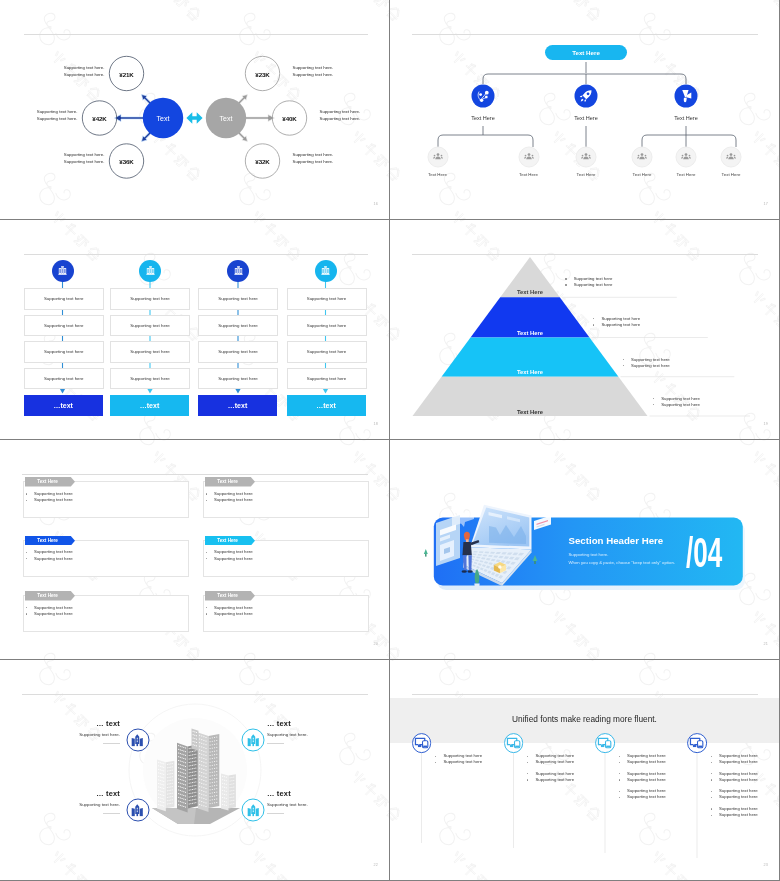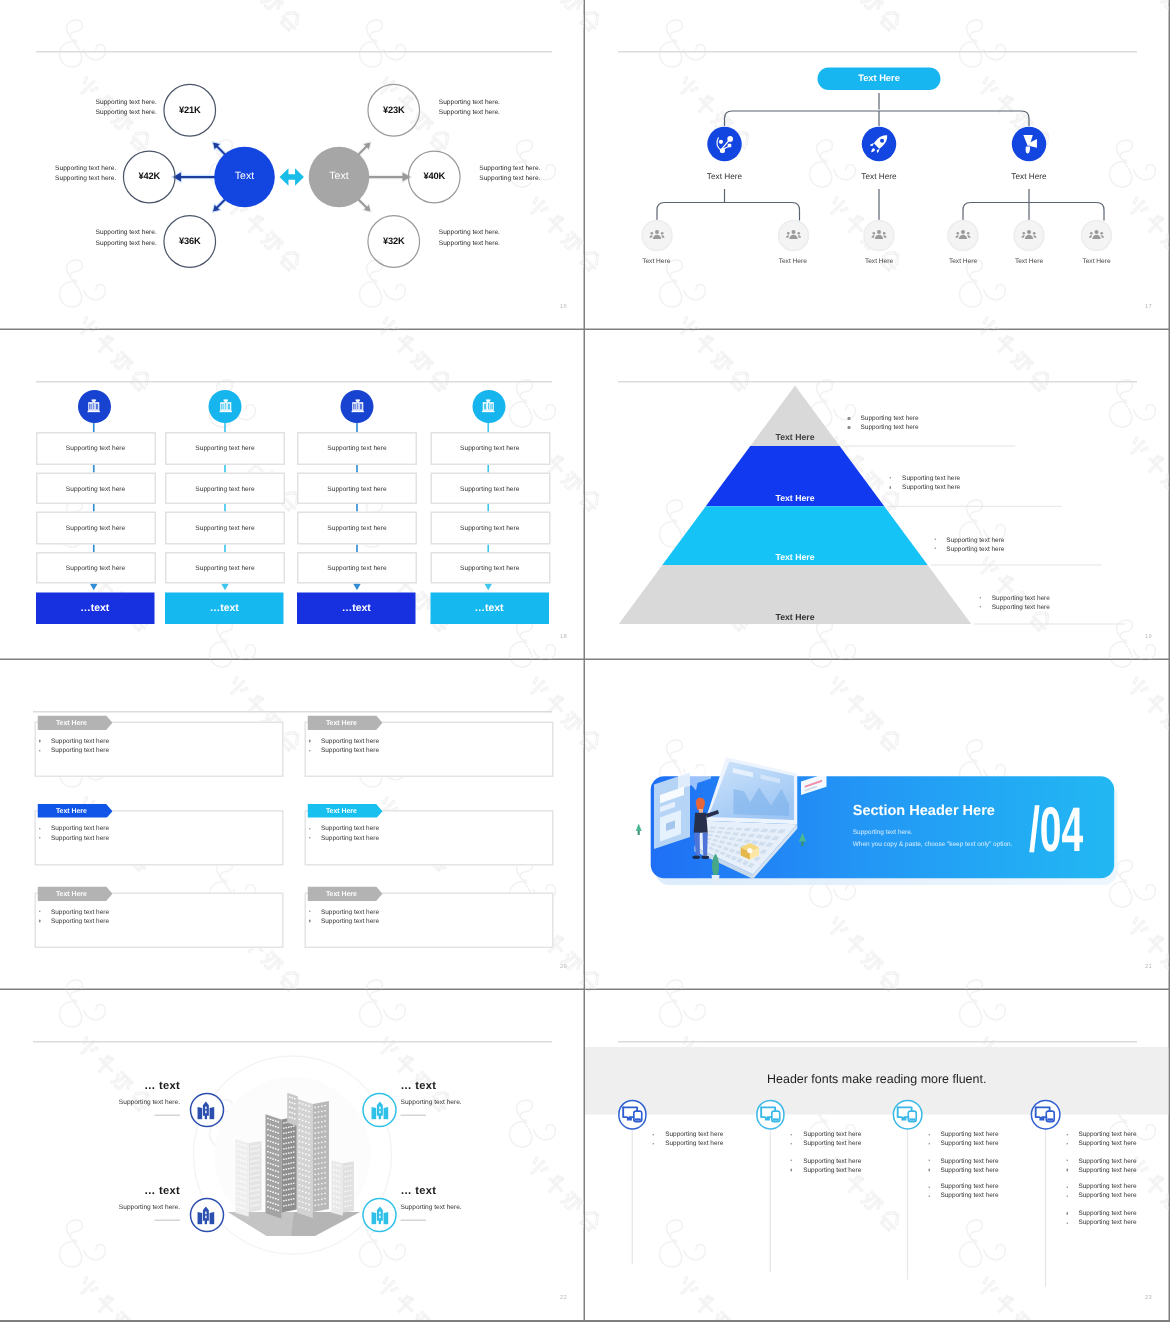--- a/index.html
+++ b/index.html
@@ -1451,21 +1451,21 @@
   </div>
   <div class="slide">
     <div class="wmbg">
           <svg class="wmsvg" width="780" height="881" viewBox="0 0 780 881" style="left:-390px;top:-660px">
             <rect width="780" height="881" fill="url(#wmpat)"></rect>
           </svg>
         </div>
     <div class="cnt">
       <div class="hr" style="left:22px;top:34px;width:346px;"></div>
       <div class="band"></div>
-      <div class="bandtitle">Header fonts make reading more fluent.</div>
+      <div class="bandtitle">Unified fonts make reading more fluent.</div>
       <svg class="abs" style="left:0;top:0" width="389" height="219">
         <line x1="31.5" y1="93" x2="31.5" y2="183" stroke="#e6e6e6" stroke-width="0.8"></line>
         <line x1="123.5" y1="93" x2="123.5" y2="188" stroke="#e6e6e6" stroke-width="0.8"></line>
         <line x1="215" y1="93" x2="215" y2="193" stroke="#e6e6e6" stroke-width="0.8"></line>
         <line x1="307" y1="93" x2="307" y2="198" stroke="#e6e6e6" stroke-width="0.8"></line>
       </svg>
       <div class="dicon" style="left:31.5px;top:83px;border-color:#2f5fd0;">
         <svg viewBox="3 4 18 16" width="15" height="13.3">
               <g fill="none" stroke="#2f5fd0" stroke-width="1.5" stroke-linejoin="round" stroke-linecap="round">
                 <path d="M4.6 6.6 L15.8 6.6 L15.8 14.4 L9.8 14.4"></path>

